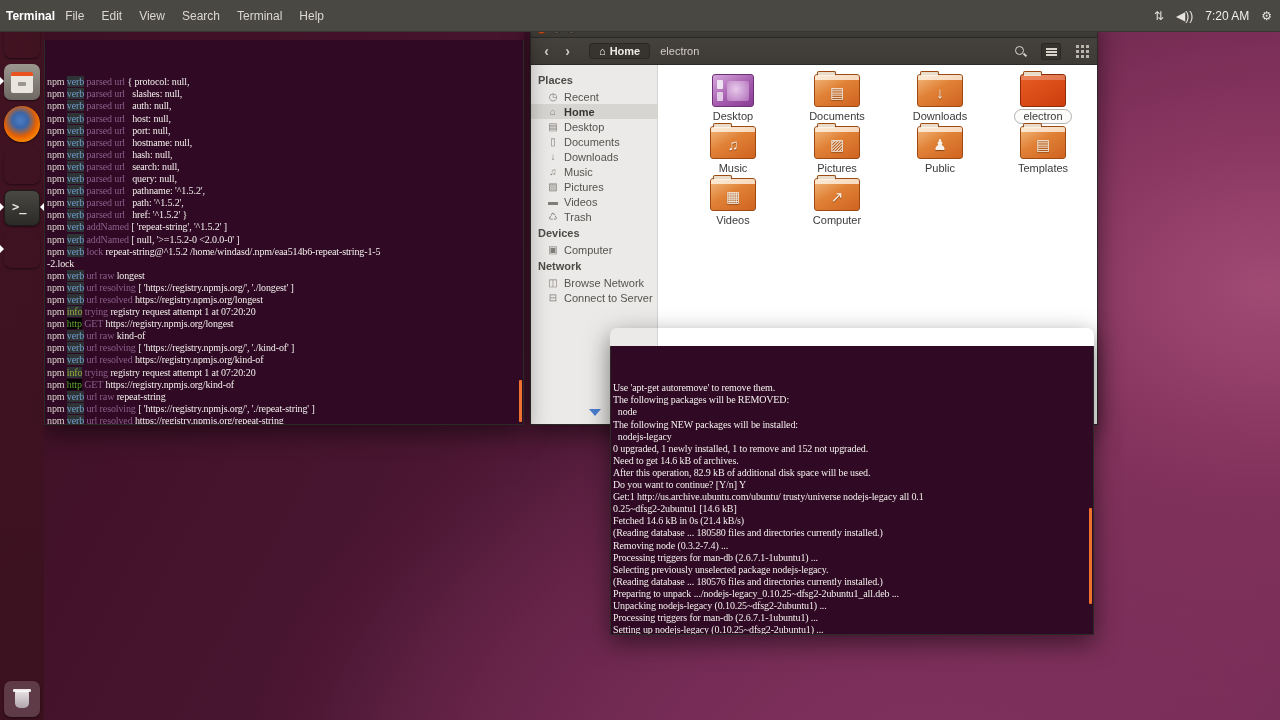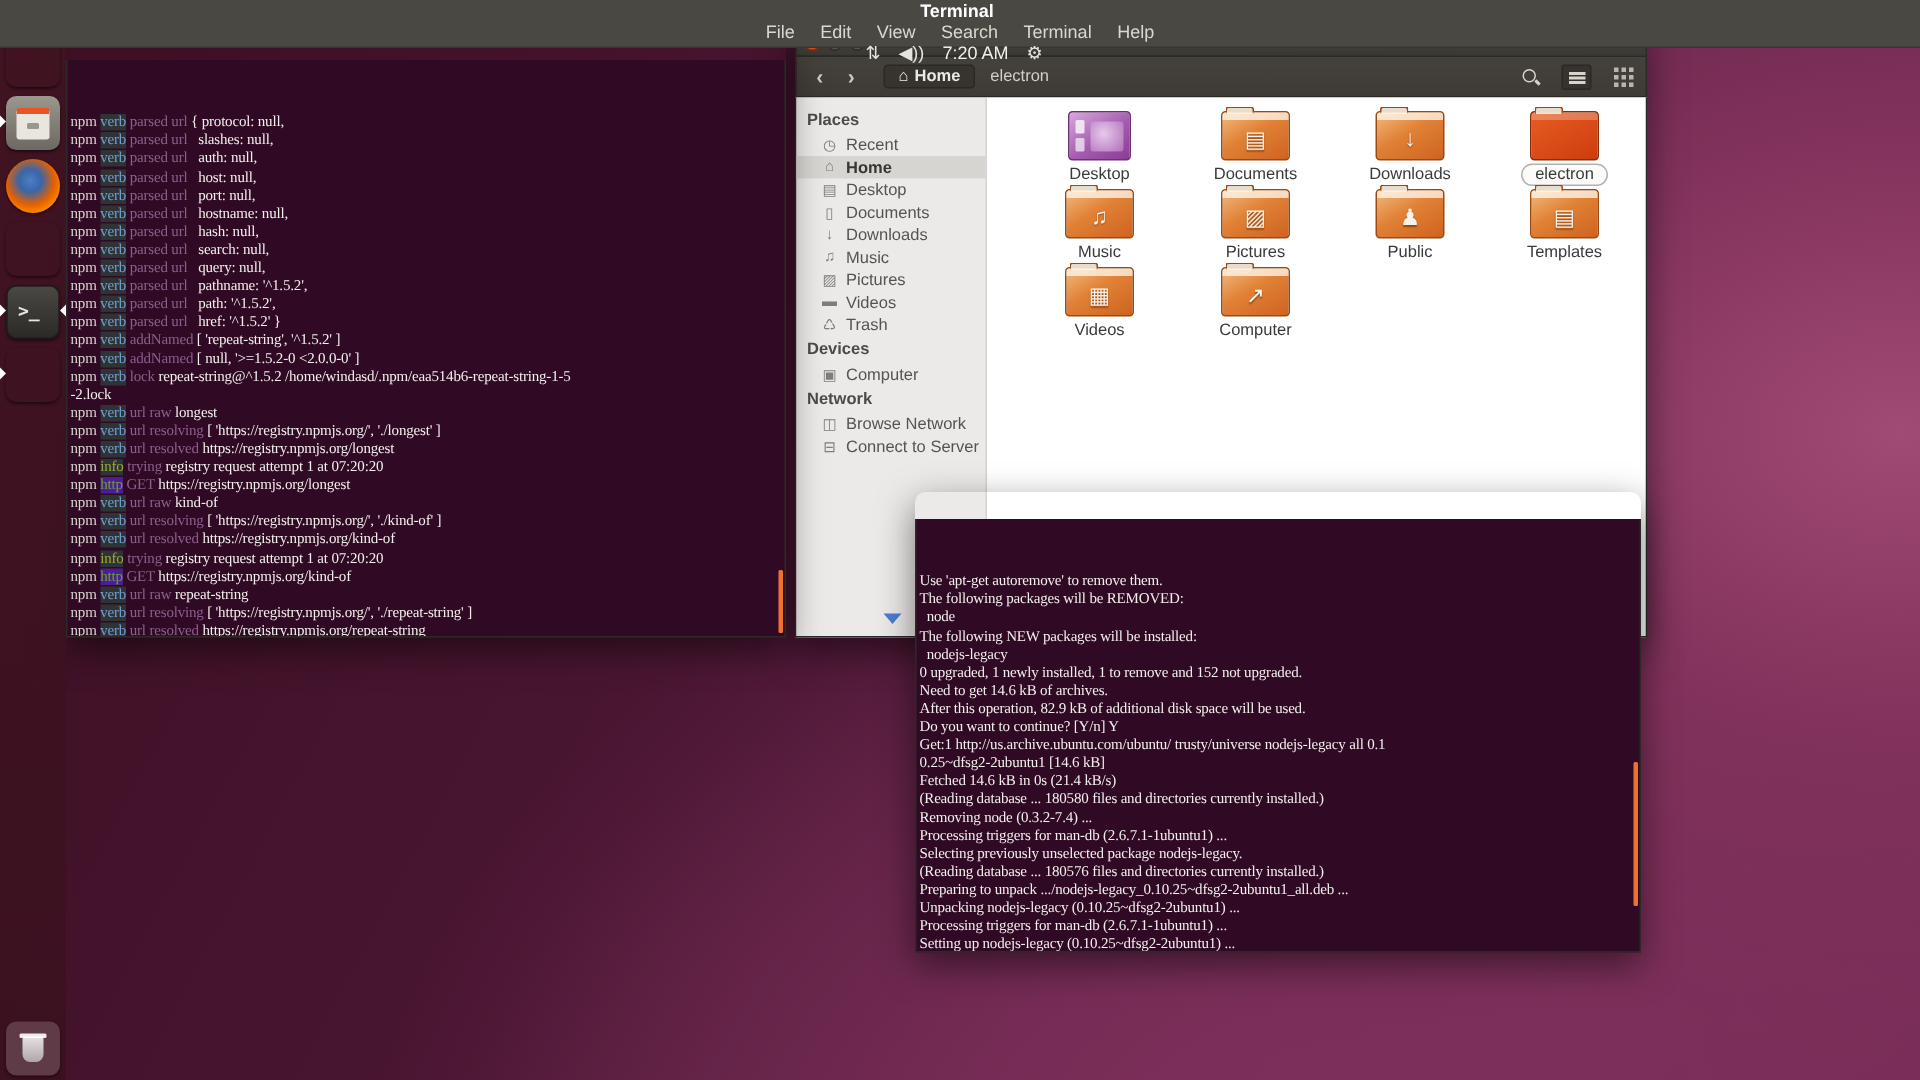--- a/index.html
+++ b/index.html
@@ -7,21 +7,21 @@
   #desktop { position:relative; width:1280px; height:720px;
     background:
       radial-gradient(900px 650px at 99% 40%, #a04a74 0%, #82325c 30%, rgba(130,50,92,0) 70%),
       radial-gradient(1100px 800px at 75% 115%, #7e305c 0%, rgba(126,48,92,0) 60%),
       radial-gradient(1100px 800px at 72% 112%, #7c2f5a 0%, rgba(124,47,90,0) 62%),
       linear-gradient(118deg, #3c0f22 0%, #481530 38%, #591e40 68%, #6b2750 100%);
   }
   
   .menubar { position:absolute; left:0; top:0; width:1280px; height:32px; background:#4a4843;
     border-bottom:1px solid #38362f; display:flex; align-items:center; z-index:50;
-    color:#dcd8d1; font-size:12px;flex-direction:column; }
+    color:#dcd8d1; font-size:12px; }
   .menubar .appname { font-weight:bold; color:#fff; margin:0 10px 0 6px; }
   .menubar .menus { display:flex; gap:17px; }
   .menubar .menu-item { cursor:default; }
   .menubar .spacer { flex:1; }
   .menubar .indicators { display:flex; align-items:center; gap:12px; margin-right:8px; font-size:12px; }
   .menubar .ind-glyph { font-size:12px; color:#e6e3dd; }
   .menubar .clock { color:#f2efe9; }
   
   .launcher { position:absolute; left:0; top:19px; width:44px; height:701px;
     background:linear-gradient(rgba(66,20,34,0.88), rgba(58,16,30,0.88)); z-index:40; }
@@ -52,21 +52,21 @@
   .wtitle { color:#dcd8d0; font-size:11px; font-weight:bold; margin-left:9px; white-space:nowrap; }
   
   .termbody { position:absolute; left:0; right:0; top:18px; bottom:0; background:#300a24; border:1px solid #2c2a27; border-top:0;
     font-family:Liberation Serif, serif; font-size:10px; letter-spacing:-0.12px; line-height:12.1px; color:#eeeeec;
     padding:0 0 0 2px; overflow:hidden; white-space:pre; }
   .term1 { left:44px; top:22px; width:480px; height:403px; z-index:20; }
   .term2 { left:610px; top:328px; width:484px; height:307px; z-index:30; }
   .s-p { color:#d9d5cd; }
   .s-v { color:#729fcf; background:#2e3436; }
   .s-i { color:#9aa837; background:#2e3436; }
-  .s-h { color:#68a234; background:#4c1d95;text-align:right; }
+  .s-h { color:#68a234; background:#000000;text-align:right; }
   .s-t { color:#8d5f8d; }
   .s-m { color:#f2efec; }
   .sb { position:absolute; width:3px; background:#ef7130; border-radius:1px; }
   .t1sb { right:1px; bottom:2px; height:42px; }
   .t2sb { right:1px; top:162px; height:96px; }
   
   .fm { left:530px; top:18px; width:568px; height:407px; z-index:10; }
   .fm .titlebar { height:20px; }
   .fm-toolbar { position:absolute; left:0; right:0; top:20px; height:27px; background:linear-gradient(#45423d,#3e3b36);
     border:1px solid #2c2a27; border-top:0; display:flex; align-items:center; padding:0 8px; color:#d8d4cc; }

